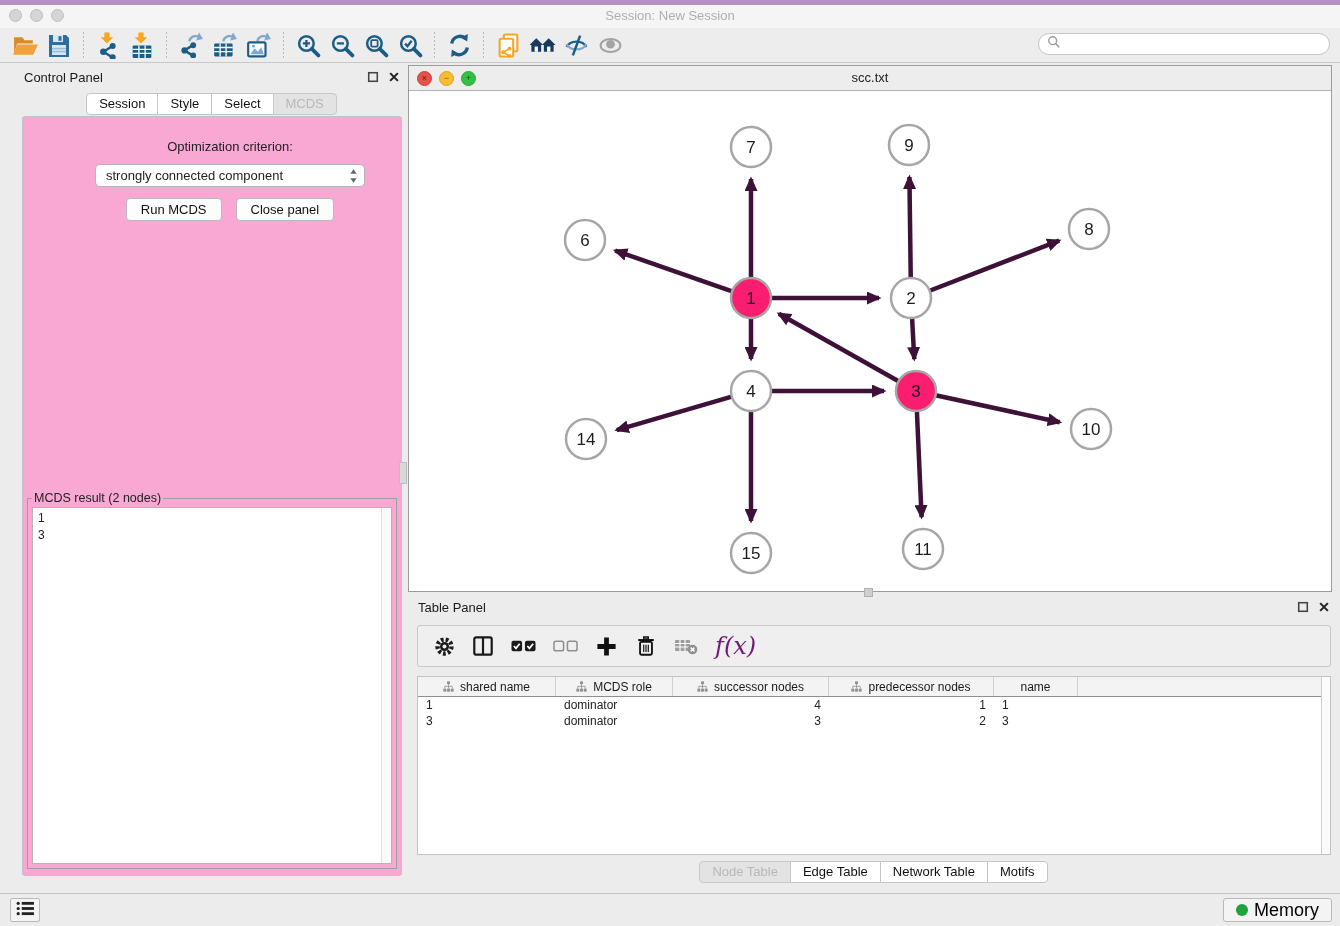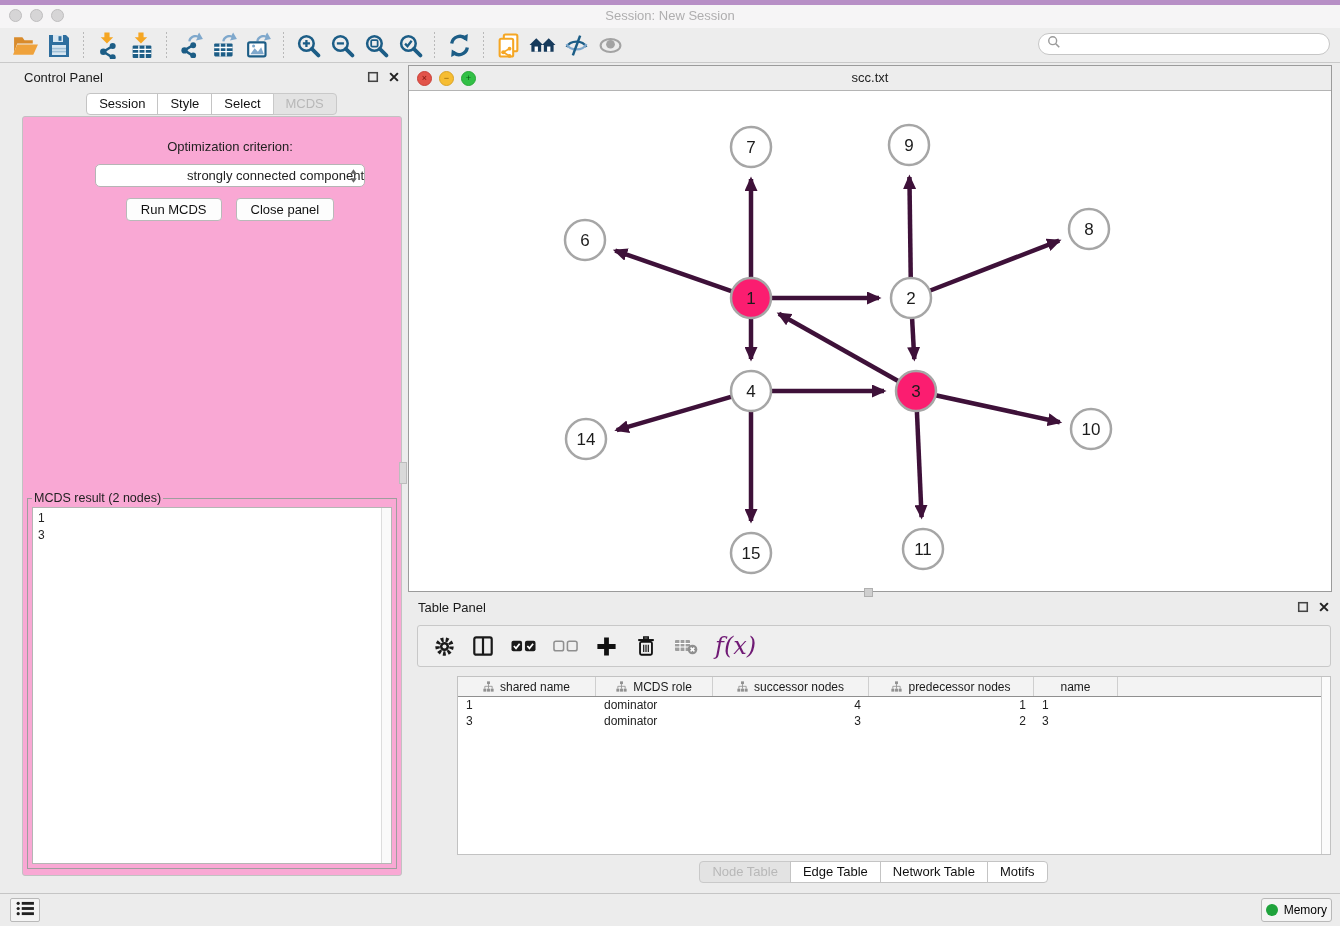--- a/index.html
+++ b/index.html
@@ -31,21 +31,21 @@
   .control-panel{position:absolute;left:14px;top:65px;width:396px;height:813px;}
   .tabs-row{display:flex;justify-content:center;margin-top:4px;position:relative;z-index:2;}
   .tab{background:#fff;border:1px solid #C4C4C4;padding:2px 12px 3px;font-size:13px;margin-left:-1px;color:#111;}
   .tab:first-child{border-radius:4px 0 0 4px;}
   .tab:last-child{border-radius:0 4px 4px 0;text-align:center;}
   .tab.selected-gray{background:#E3E3E3;color:#B8B8B8;border-color:#C9C9C9;}
   .cp-content{position:absolute;left:8px;right:8px;top:51px;bottom:2px;background:#f9a8d4;
               border:1px solid #C2C2C2;border-radius:3px;padding-left:36px;}
   .opt-label{text-align:center;margin-top:22px;font-size:13px;}
   .select-ctl{position:relative;margin:10px 36px 0;height:23px;background:#fff;border:1px solid #B5B5B5;
-              border-radius:5px;display:flex;align-items:center;font-size:13px;padding-left:10px;box-sizing:border-box;justify-content:flex-end;}
+              border-radius:5px;display:flex;align-items:center;font-size:13px;padding-left:10px;box-sizing:border-box;}
   .select-ctl .stepper{position:absolute;right:6px;top:3px;}
   .btn-row{display:flex;justify-content:center;gap:14px;margin-top:11px;}
   .push-btn{background:#FDFDFD;border:1px solid #B9B9B9;border-radius:4px;font-size:13px;padding:3px 14px;
             font-family:"Liberation Sans",sans-serif;color:#111;}
   .result-group{position:absolute;left:4px;right:4px;top:374px;bottom:6px;border:1px solid #9E9E9E;
                 margin:0;padding:2px 4px 4px;}
   .result-group legend{font-size:12.5px;padding:0 2px;}
   .result-box{position:relative;width:100%;height:100%;background:#fff;border:1px solid #B5B5B5;box-sizing:border-box;}
   .result-text{font-size:12px;line-height:17px;padding:2px 5px;white-space:pre;margin:0;font-family:"Liberation Sans",sans-serif;}
   .vscroll{position:absolute;right:0;top:0;bottom:0;width:9px;background:#FAFAFA;border-left:1px solid #DDD;}
@@ -60,36 +60,36 @@
   .tl.green{background:#32C046;border:1px solid #28A838;color:#0A5C14;}
   .nw-title{position:absolute;left:0;right:0;top:4px;text-align:center;font-size:13px;color:#222;}
   .nw-canvas{position:absolute;left:0;top:24px;width:922px;height:501px;}
   .nw-grip{position:absolute;left:455px;bottom:-6px;width:7px;height:7px;background:#CFCFCF;border:1px solid #B0B0B0;}
   
   .table-panel{position:absolute;left:408px;top:595px;width:932px;height:296px;}
   .tp-toolbar{position:absolute;left:9px;right:9px;top:30px;height:42px;background:#EFEFEF;border:1px solid #C8C8C8;
               border-radius:3px;display:flex;align-items:center;gap:17px;padding-left:16px;box-sizing:border-box;}
   .tp-btn{background:none;border:none;padding:0;display:flex;align-items:center;justify-content:center;}
   .fx{font-family:"DejaVu Serif",serif;font-style:italic;font-size:24px;color:#701a75;}
-  .data-table{position:absolute;left:9px;right:9px;top:81px;bottom:36px;background:#fff;border:1px solid #C2C2C2;box-sizing:border-box;margin-left:40px;}
+  .data-table{position:absolute;left:9px;right:9px;top:81px;bottom:36px;background:#fff;border:1px solid #C2C2C2;box-sizing:border-box;}
   .dt-head{display:flex;height:19px;background:#F3F3F3;border-bottom:1px solid #8F8F8F;}
   .dt-hcell{display:flex;align-items:center;justify-content:center;gap:6px;font-size:12px;color:#1A1A1A;
             border-right:1px solid #CFCFCF;box-sizing:border-box;height:100%;}
   .dt-row{display:flex;height:16px;align-items:center;}
   .dt-cell{font-size:12px;box-sizing:border-box;overflow:hidden;white-space:nowrap;}
   .dt-cell.left{text-align:left;padding-left:8px;}
   .dt-cell.right{text-align:right;padding-right:8px;}
   .dt-vscroll{position:absolute;right:0;top:0;bottom:0;width:8px;background:#FBFBFB;border-left:1px solid #CFCFCF;}
   .tp-tabs{position:absolute;left:0;right:0;bottom:8px;display:flex;justify-content:center;}
   
   .status-bar{position:absolute;left:0;right:0;top:893px;height:33px;background:#ECECEC;border-top:1px solid #C5C5C5;}
   .sb-left-btn{position:absolute;left:10px;top:4px;width:30px;height:24px;background:#F4F4F4;border:1px solid #B9B9B9;
                border-radius:2px;display:flex;align-items:center;justify-content:center;}
   .memory-btn{position:absolute;right:8px;top:4px;height:24px;background:#F4F4F4;border:1px solid #B9B9B9;
-              border-radius:3px;display:flex;align-items:center;gap:6px;padding:0 4px;font-size:12px;}
+              border-radius:3px;display:flex;align-items:center;gap:6px;padding:0 12px;font-size:18px;}
   .mem-dot{width:12px;height:12px;border-radius:50%;}
 </style>
 </head>
 <body>
 
 <div class="accent-strip"></div>
 <div class="titlebar">
   <div class="traffic">
     <span class="tl gray"></span>
     <span class="tl gray"></span>

